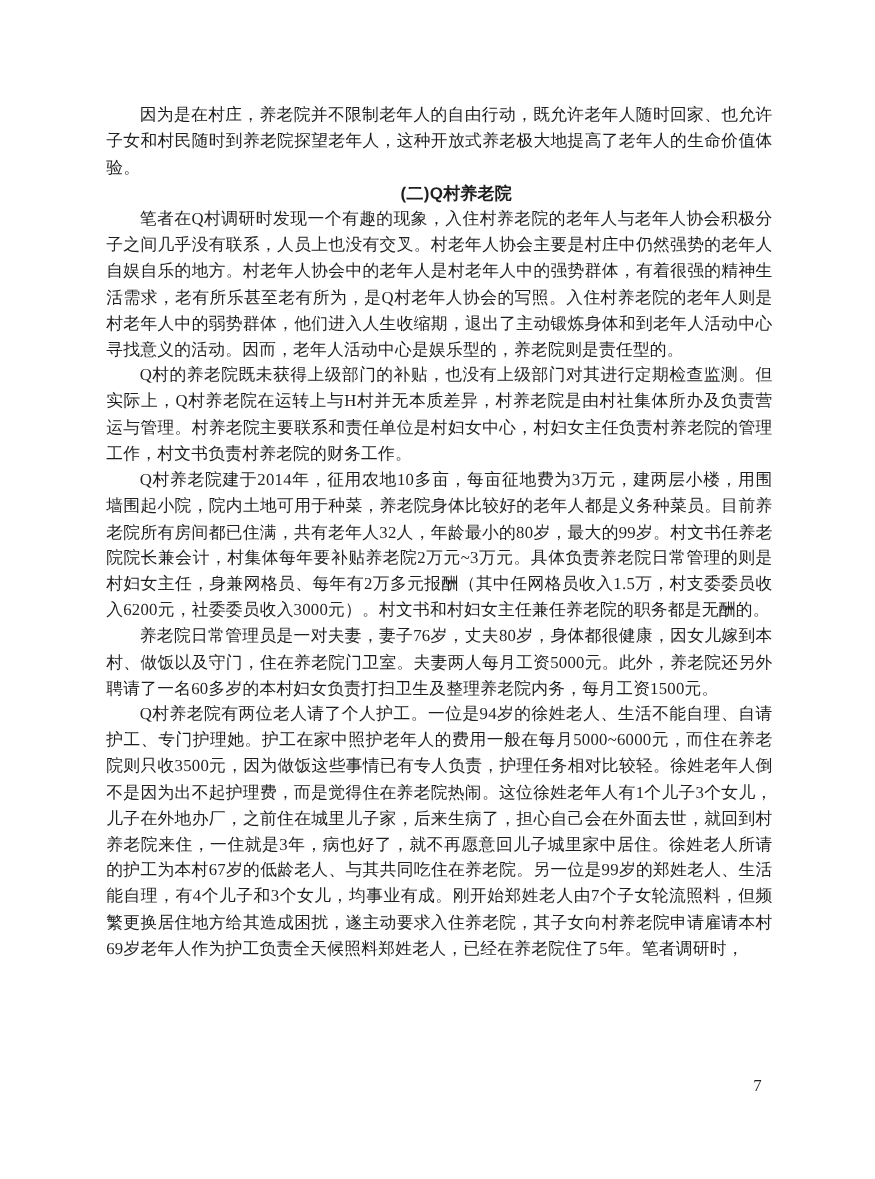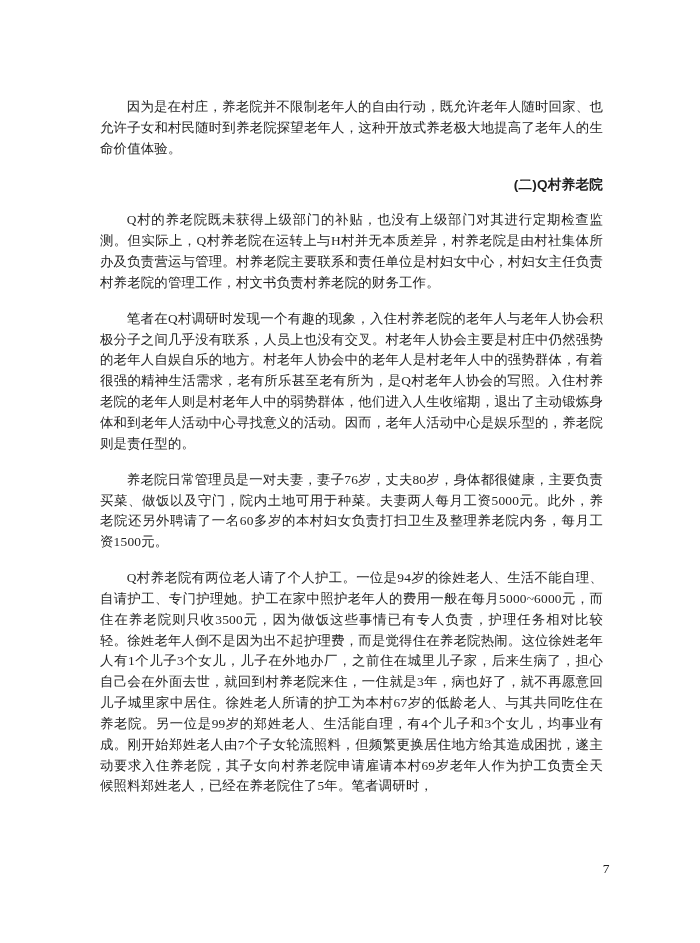--- a/index.html
+++ b/index.html
@@ -16,52 +16,53 @@
       font-family: "Liberation Serif", "DejaVu Serif", serif;
       color: #1f1f1f;
     }
     .content {
       position: absolute;
       left: 85px;
       top: 82px;
       width: 533px;
     }
     .content p {
-      margin: 15px;
+      margin: 0;
       padding: 0;
       font-size: 13.4px;
       line-height: 20.85px;
       text-align: justify;
       text-justify: inter-ideograph;
       text-indent: 2em;
       letter-spacing: 0.2px;
     }
     .content p.heading {
       font-family: "Liberation Sans", "DejaVu Sans", sans-serif;
       font-weight: 700;
       font-size: 13.6px;
-      text-align: right;
+      text-align: center;
     }
     .page-number {
       position: absolute;
       left: 596px;
       top: 861px;
       width: 20px;
       text-align: center;
       font-size: 13.5px;
       font-family: "Liberation Serif", "DejaVu Serif", serif;
       color: #1f1f1f;
     }
   </style>
 </head>
 <body>
 
 <div class="page">
   <div class="content" id="paragraphs">
       <p class="body-para">因为是在村庄，养老院并不限制老年人的自由行动，既允许老年人随时回家、也允许子女和村民随时到养老院探望老年人，这种开放式养老极大地提高了老年人的生命价值体验。</p>
       <p class="heading">(二)Q村养老院</p>
+      <p class="body-para">笔者在Q村调研时发现一个有趣的现象，入住村养老院的老年人与老年人协会积极分子之间几乎没有联系，人员上也没有交叉。村老年人协会主要是村庄中仍然强势的老年人自娱自乐的地方。村老年人协会中的老年人是村老年人中的强势群体，有着很强的精神生活需求，老有所乐甚至老有所为，是Q村老年人协会的写照。入住村养老院的老年人则是村老年人中的弱势群体，他们进入人生收缩期，退出了主动锻炼身体和到老年人活动中心寻找意义的活动。因而，老年人活动中心是娱乐型的，养老院则是责任型的。</p>
       <p class="body-para">Q村的养老院既未获得上级部门的补贴，也没有上级部门对其进行定期检查监测。但实际上，Q村养老院在运转上与H村并无本质差异，村养老院是由村社集体所办及负责营运与管理。村养老院主要联系和责任单位是村妇女中心，村妇女主任负责村养老院的管理工作，村文书负责村养老院的财务工作。</p>
-      <p class="body-para">笔者在Q村调研时发现一个有趣的现象，入住村养老院的老年人与老年人协会积极分子之间几乎没有联系，人员上也没有交叉。村老年人协会主要是村庄中仍然强势的老年人自娱自乐的地方。村老年人协会中的老年人是村老年人中的强势群体，有着很强的精神生活需求，老有所乐甚至老有所为，是Q村老年人协会的写照。入住村养老院的老年人则是村老年人中的弱势群体，他们进入人生收缩期，退出了主动锻炼身体和到老年人活动中心寻找意义的活动。因而，老年人活动中心是娱乐型的，养老院则是责任型的。</p>
-      <p class="body-para">养老院日常管理员是一对夫妻，妻子76岁，丈夫80岁，身体都很健康，主要负责买菜、做饭以及守门，院内土地可用于种菜。夫妻两人每月工资5000元。此外，养老院还另外聘请了一名60多岁的本村妇女负责打扫卫生及整理养老院内务，每月工资1500元。</p>
+      <p class="body-para">Q村养老院建于2014年，征用农地10多亩，每亩征地费为3万元，建两层小楼，用围墙围起小院，院内土地可用于种菜，养老院身体比较好的老年人都是义务种菜员。目前养老院所有房间都已住满，共有老年人32人，年龄最小的80岁，最大的99岁。村文书任养老院院长兼会计，村集体每年要补贴养老院2万元~3万元。具体负责养老院日常管理的则是村妇女主任，身兼网格员、每年有2万多元报酬（其中任网格员收入1.5万，村支委委员收入6200元，社委委员收入3000元）。村文书和村妇女主任兼任养老院的职务都是无酬的。</p>
+      <p class="body-para">养老院日常管理员是一对夫妻，妻子76岁，丈夫80岁，身体都很健康，因女儿嫁到本村、做饭以及守门，住在养老院门卫室。夫妻两人每月工资5000元。此外，养老院还另外聘请了一名60多岁的本村妇女负责打扫卫生及整理养老院内务，每月工资1500元。</p>
       <p class="body-para">Q村养老院有两位老人请了个人护工。一位是94岁的徐姓老人、生活不能自理、自请护工、专门护理她。护工在家中照护老年人的费用一般在每月5000~6000元，而住在养老院则只收3500元，因为做饭这些事情已有专人负责，护理任务相对比较轻。徐姓老年人倒不是因为出不起护理费，而是觉得住在养老院热闹。这位徐姓老年人有1个儿子3个女儿，儿子在外地办厂，之前住在城里儿子家，后来生病了，担心自己会在外面去世，就回到村养老院来住，一住就是3年，病也好了，就不再愿意回儿子城里家中居住。徐姓老人所请的护工为本村67岁的低龄老人、与其共同吃住在养老院。另一位是99岁的郑姓老人、生活能自理，有4个儿子和3个女儿，均事业有成。刚开始郑姓老人由7个子女轮流照料，但频繁更换居住地方给其造成困扰，遂主动要求入住养老院，其子女向村养老院申请雇请本村69岁老年人作为护工负责全天候照料郑姓老人，已经在养老院住了5年。笔者调研时，</p>
     </div>
   <div class="page-number">7</div>
 </div>
 
 </body></html>

